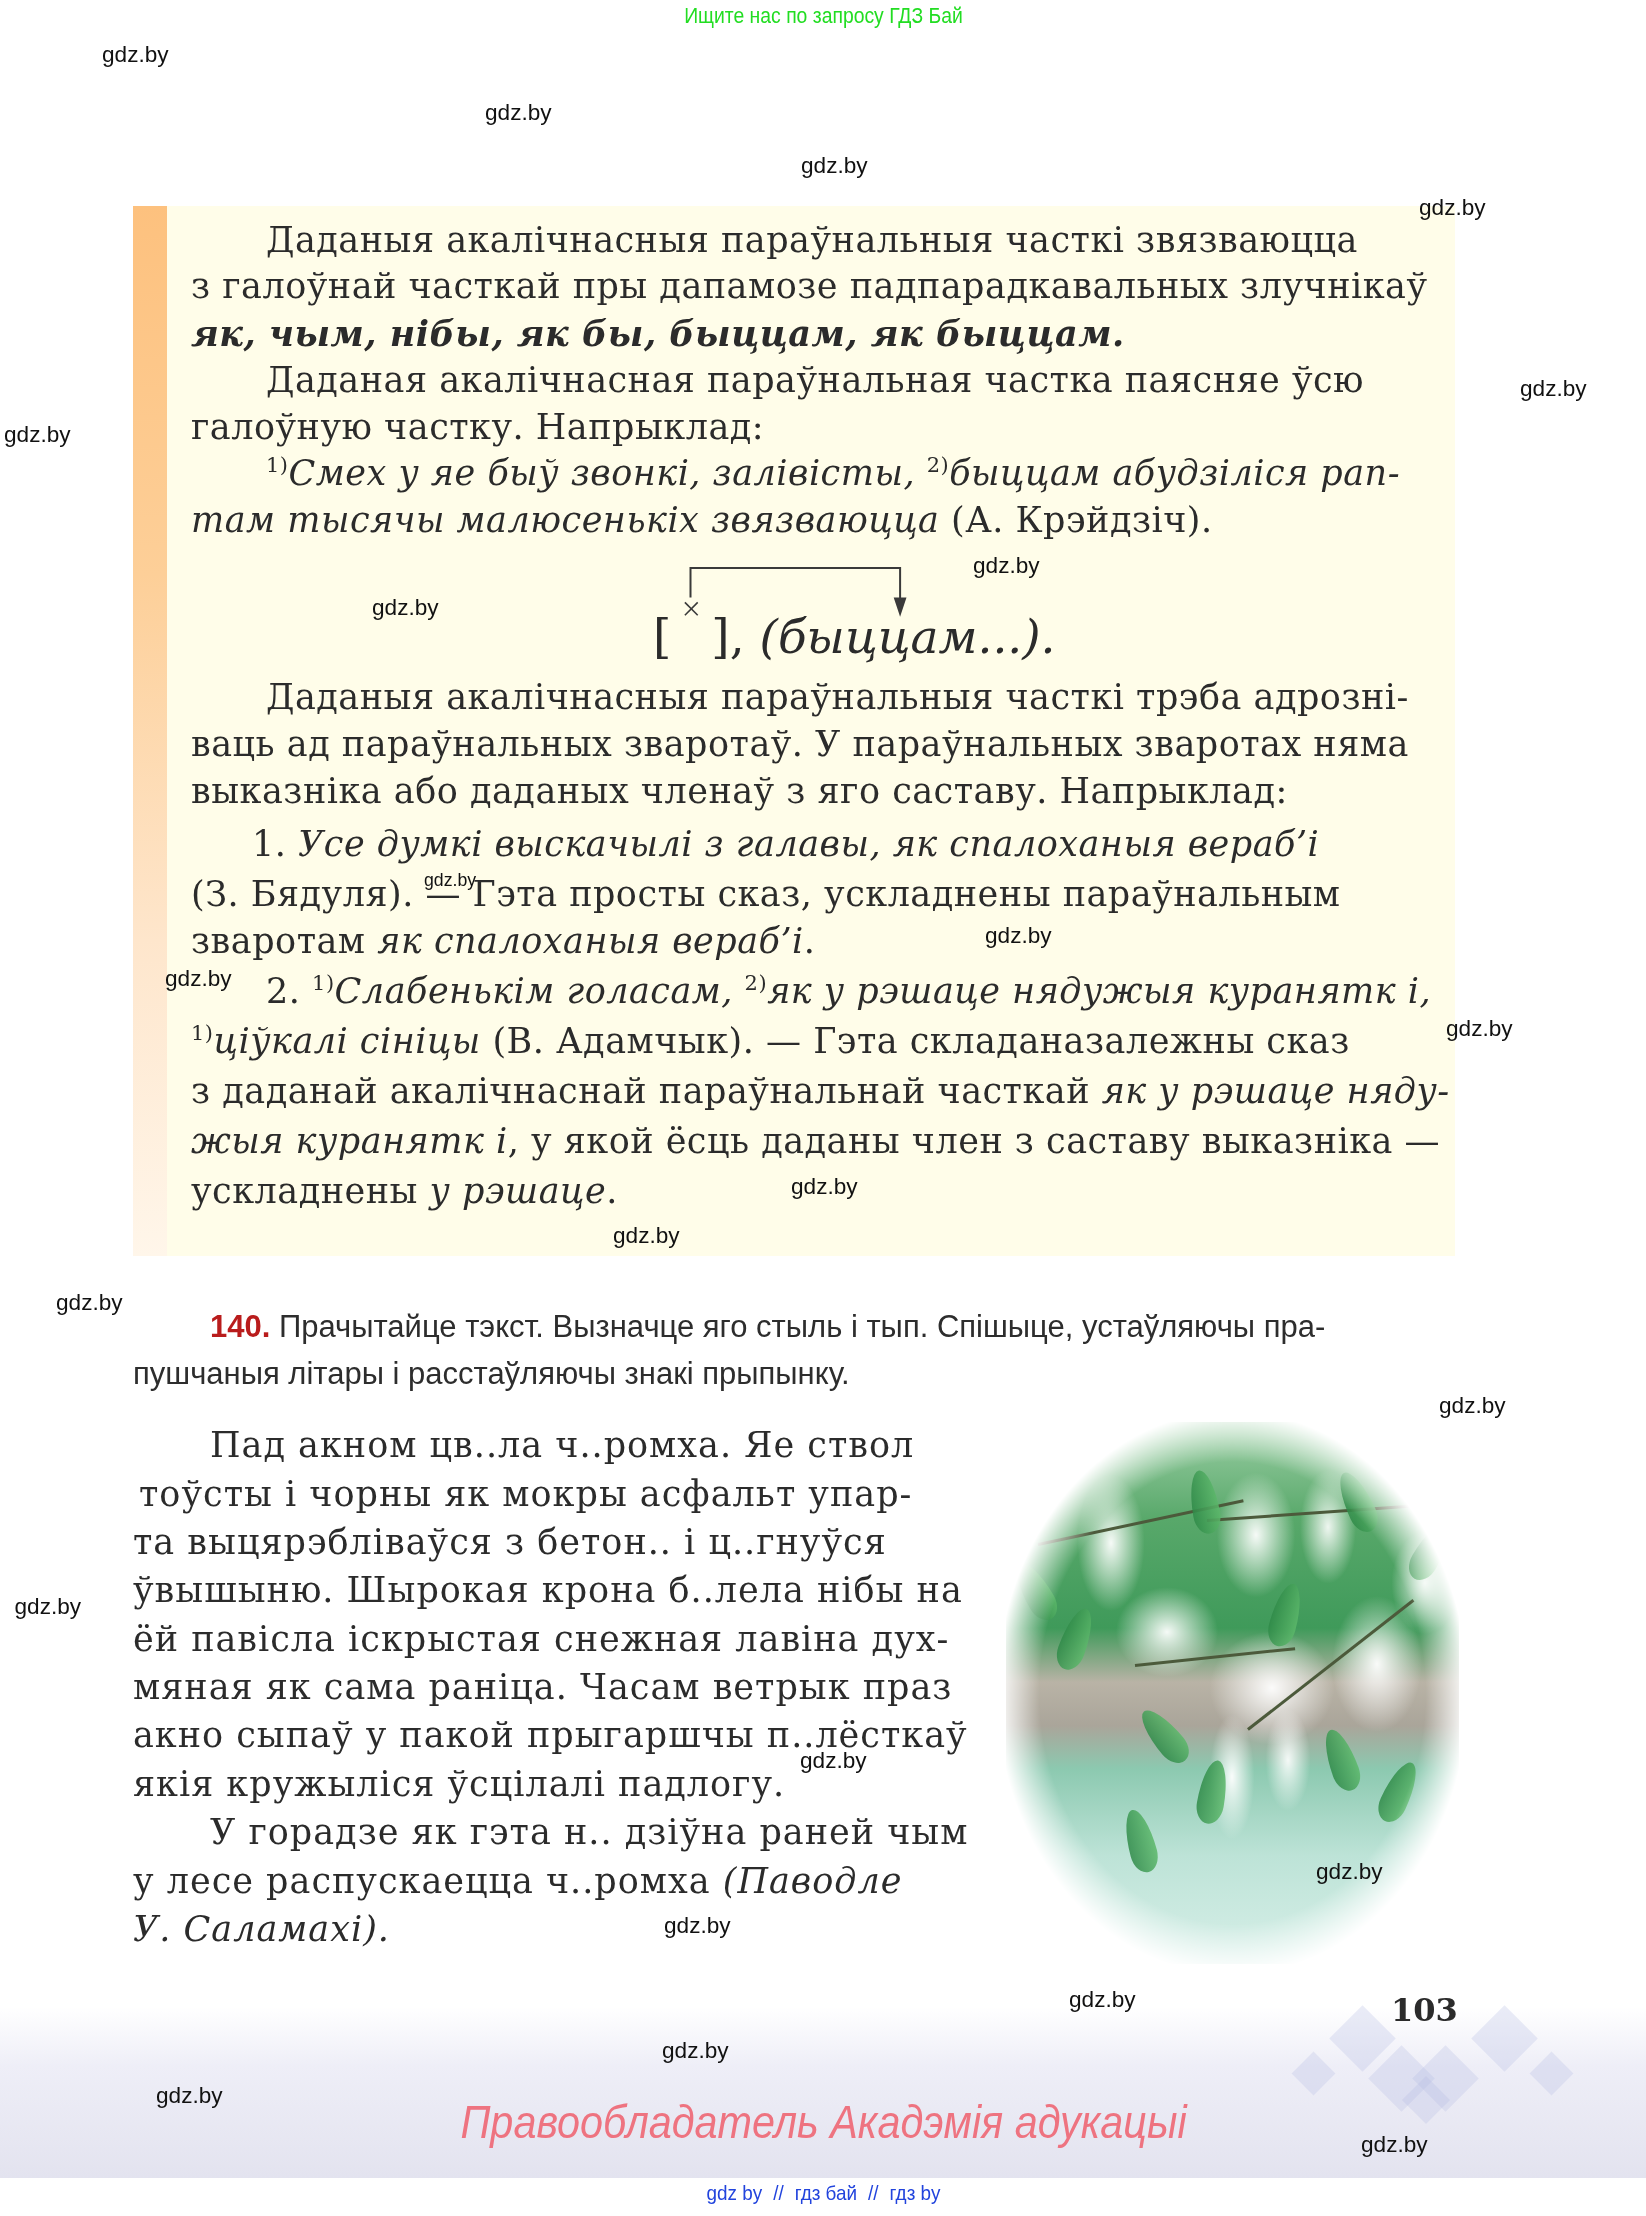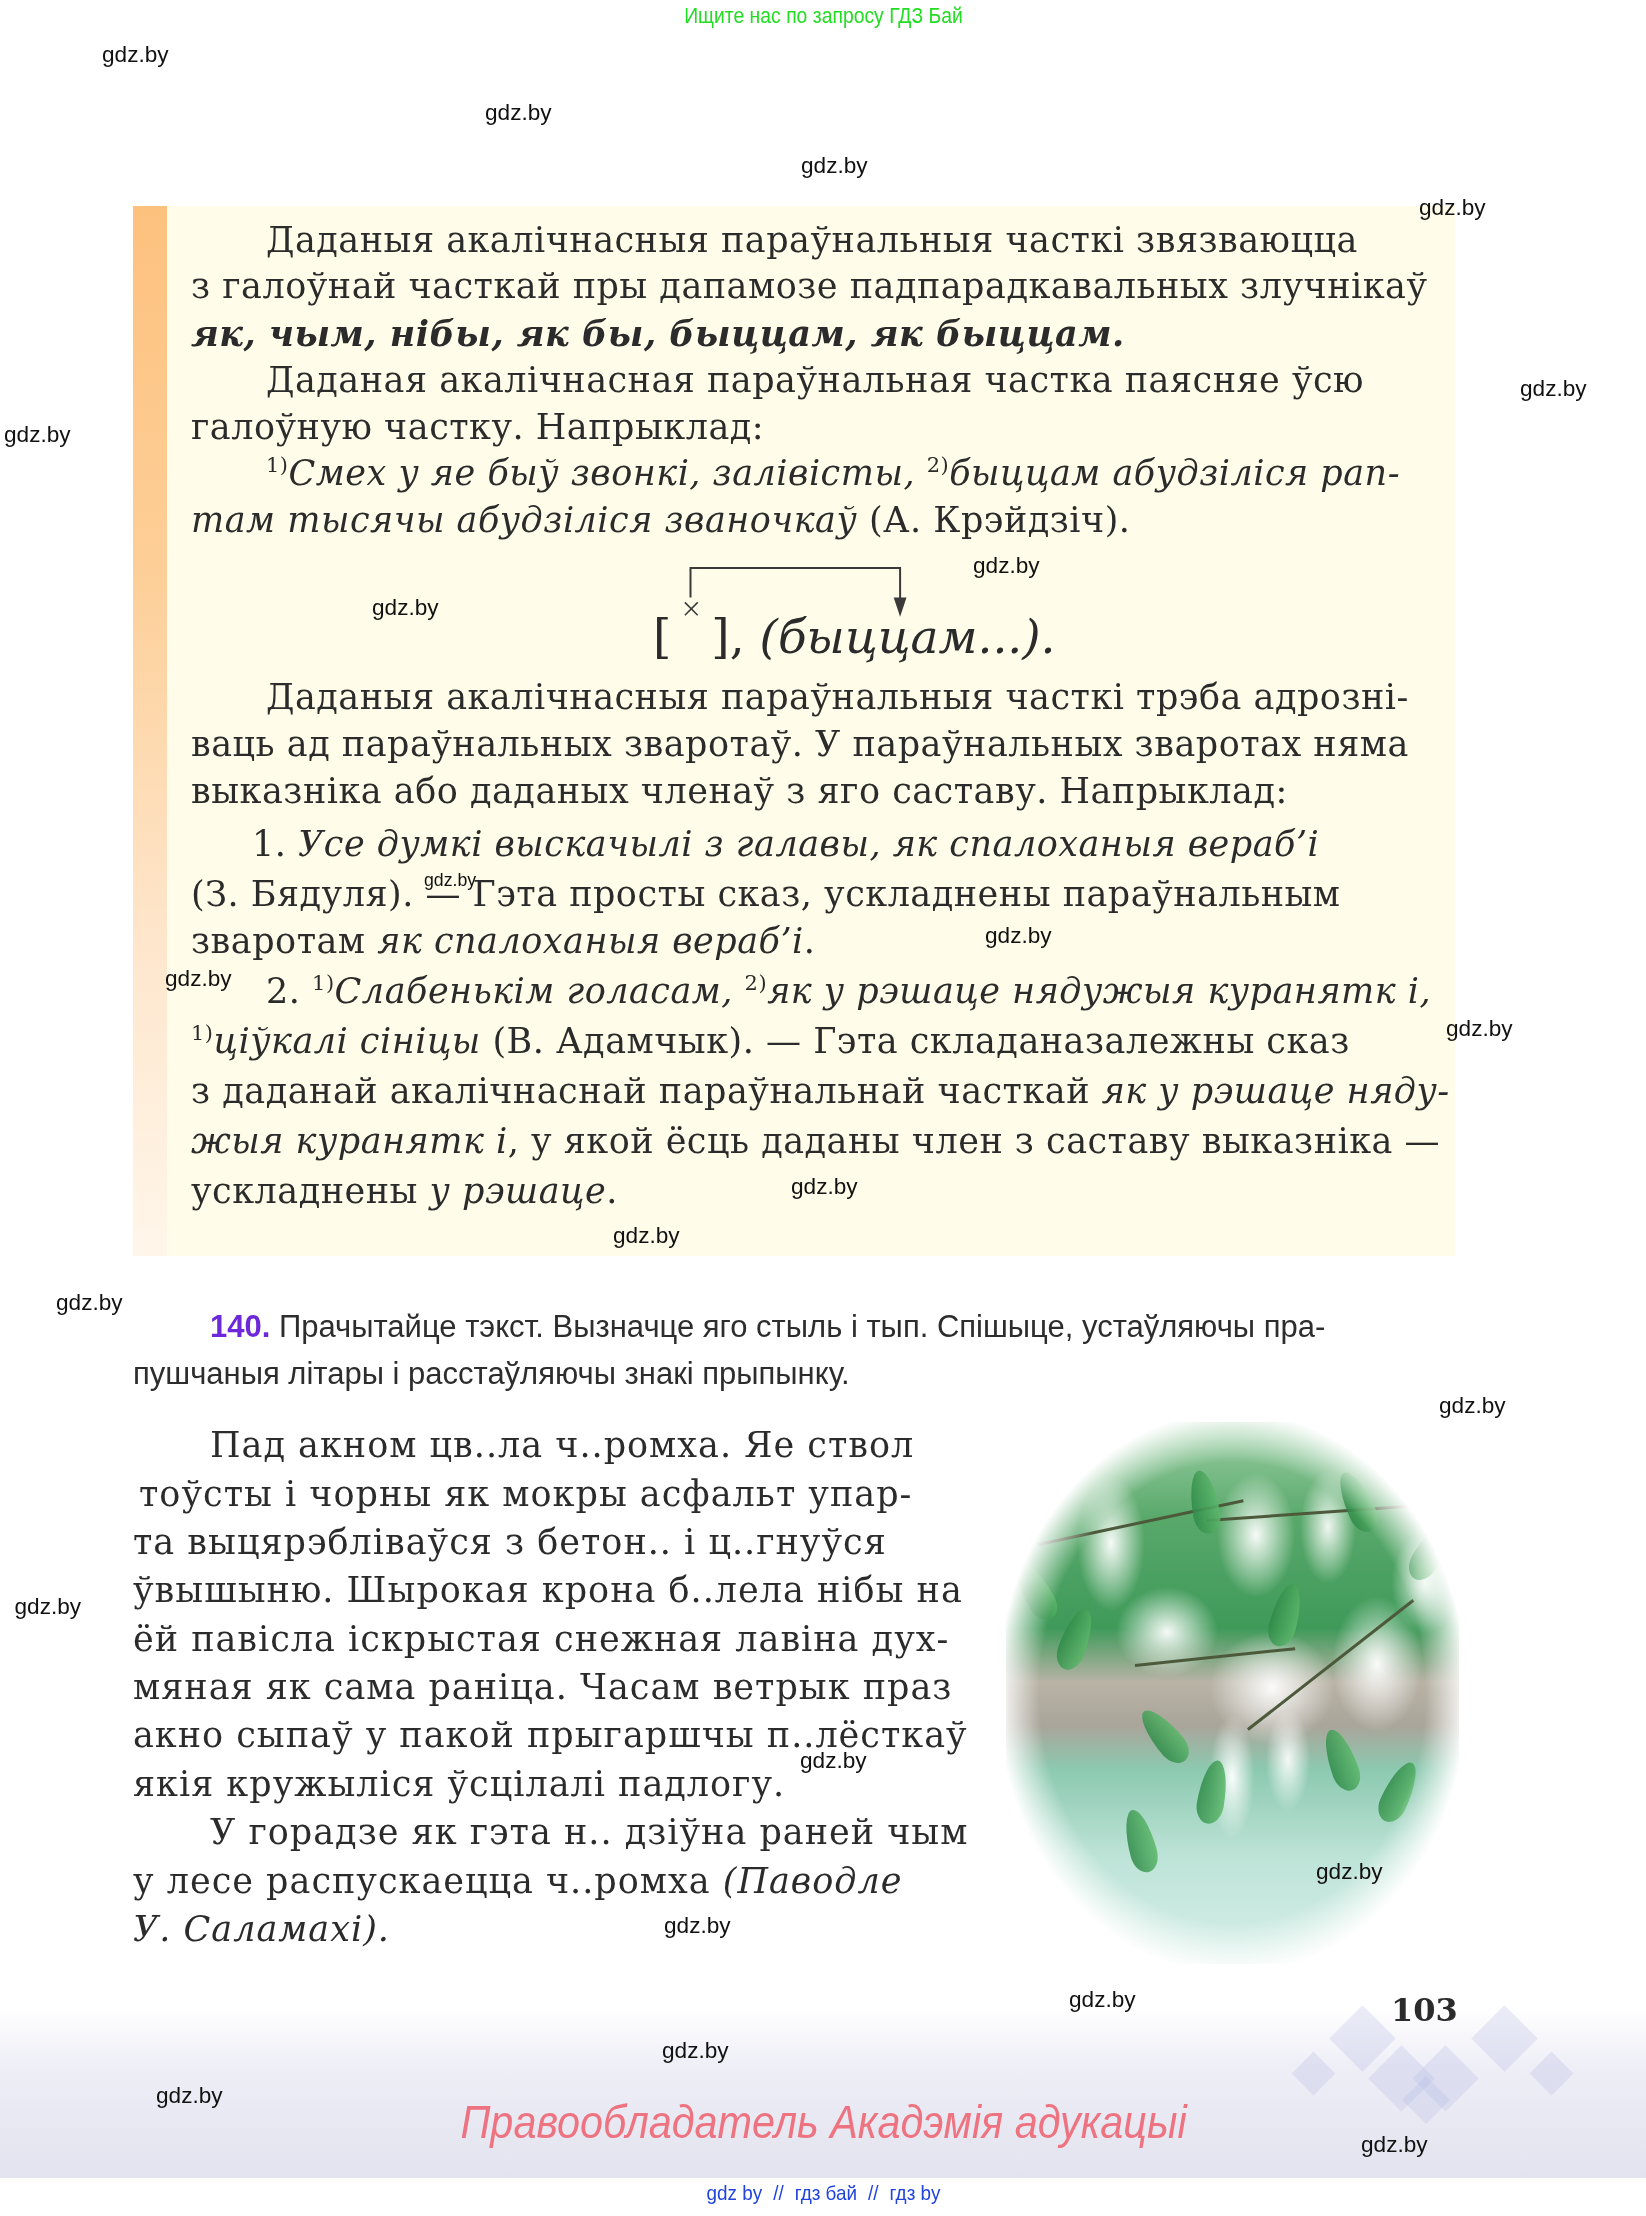--- a/index.html
+++ b/index.html
@@ -43,21 +43,21 @@
   .scheme-text {
     position: absolute; left: 24px; top: 53px; font-size: 47px; white-space: nowrap;
   }
   .scheme-text .i { font-style: italic; }
 
   
   .ex-task {
     position: absolute; font-family: "Liberation Sans", sans-serif;
     font-size: 31px; line-height: 45px; color: #2d2d2d; white-space: nowrap;
   }
-  .ex-num { color: #6d28d9; font-weight: bold; }
+  .ex-num { color: #b91c1c; font-weight: bold; }
   .ex-line {
     position: absolute; left: 133px; white-space: nowrap;
     font-size: 35px; line-height: 45px; letter-spacing: 1px;
   }
   .ex-line .i { font-style: italic; margin-top: 12px; }
 
   
   .illus {
     position: absolute; left: 1006px; top: 1422px; width: 453px; height: 542px;
     overflow: hidden;
@@ -118,21 +118,21 @@
 <div class="rule-box">
   <div class="rule-stripe"></div>
 </div>
 <div id="rule-lines">
     <div class="line" style="left: 266px; top: 218px;"><span>Даданыя акалічнасныя параўнальныя часткі звязваюцца</span></div>
     <div class="line" style="left: 191px; top: 264px;"><span>з галоўнай часткай пры дапамозе падпарадкавальных злучнікаў</span></div>
     <div class="line" style="left: 191px; top: 311px;"><span class="b">як, чым, нібы, як бы, быццам, як быццам.</span></div>
     <div class="line" style="left: 266px; top: 358px;"><span>Даданая акалічнасная параўнальная частка паясняе ўсю</span></div>
     <div class="line" style="left: 191px; top: 405px;"><span>галоўную частку. Напрыклад:</span></div>
     <div class="line" style="left: 266px; top: 451px;"><sup>1)</sup><span class="i">Смех у яе быў звонкі, залівісты, </span><sup>2)</sup><span class="i">быццам абудзіліся рап-</span></div>
-    <div class="line" style="left: 191px; top: 498px;"><span class="i">там тысячы абудзіліся званочкаў</span><span> (А. Крэйдзіч).</span></div>
+    <div class="line" style="left: 191px; top: 498px;"><span class="i">там тысячы малюсенькіх звязваюцца</span><span> (А. Крэйдзіч).</span></div>
     <div class="line" style="left: 266px; top: 675px;"><span>Даданыя акалічнасныя параўнальныя часткі трэба адрозні-</span></div>
     <div class="line" style="left: 191px; top: 722px;"><span>ваць ад параўнальных зваротаў. У параўнальных зваротах няма</span></div>
     <div class="line" style="left: 191px; top: 769px;"><span>выказніка або даданых членаў з яго саставу. Напрыклад:</span></div>
     <div class="line" style="left: 252px; top: 822px;"><span>1. </span><span class="i">Усе думкі выскачылі з галавы, як спалоханыя вераб’і</span></div>
     <div class="line" style="left: 191px; top: 872px;"><span>(З. Бядуля). — Гэта просты сказ, ускладнены параўнальным</span></div>
     <div class="line" style="left: 191px; top: 919px;"><span>зваротам </span><span class="i">як спалоханыя вераб’і</span><span>.</span></div>
     <div class="line" style="left: 266px; top: 969px;"><span>2. </span><sup>1)</sup><span class="i">Слабенькім голасам, </span><sup>2)</sup><span class="i">як у рэшаце нядужыя куранятк і,</span></div>
     <div class="line" style="left: 191px; top: 1019px;"><sup>1)</sup><span class="i">ціўкалі сініцы</span><span> (В. Адамчык). — Гэта складаназалежны сказ</span></div>
     <div class="line" style="left: 191px; top: 1069px; text-align: right;"><span>з даданай акалічнаснай параўнальнай часткай </span><span class="i">як у рэшаце няду-</span></div>
     <div class="line" style="left: 191px; top: 1119px;"><span class="i">жыя куранятк і</span><span>, у якой ёсць даданы член з саставу выказніка —</span></div>

